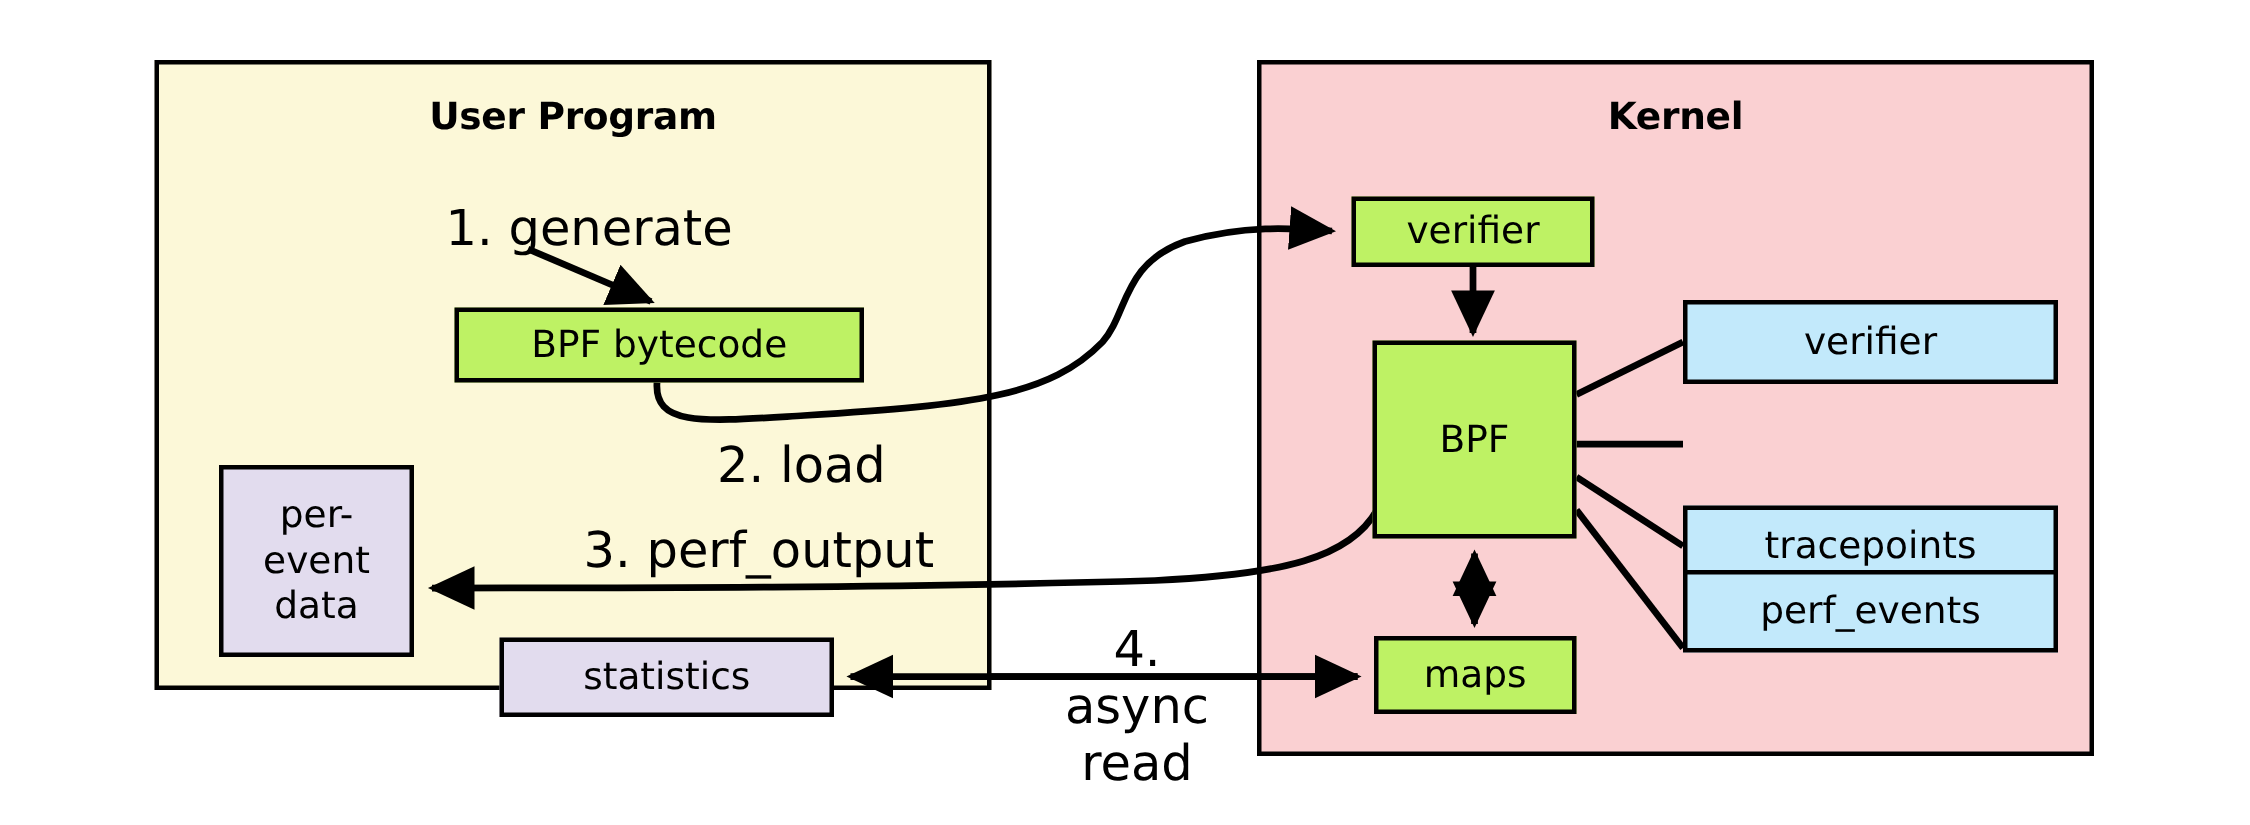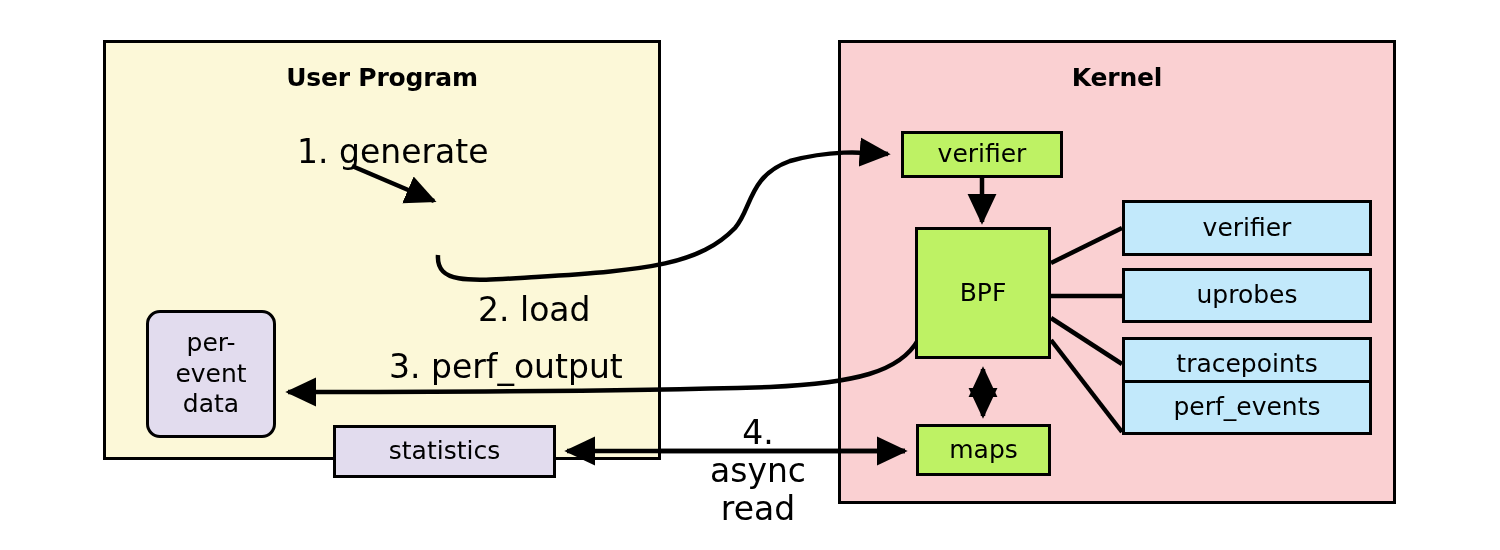--- a/index.html
+++ b/index.html
@@ -131,31 +131,31 @@
     <line x1="660" y1="451" x2="905" y2="451" stroke="#000000" stroke-width="4.5" marker-end="url(#ah)"></line>
 
     <line x1="983" y1="369" x2="983" y2="416" stroke="#000000" stroke-width="4.5" marker-start="url(#ah)" marker-end="url(#ah)"></line>
 
     <line x1="1051" y1="263" x2="1122" y2="228" stroke="#000000" stroke-width="4.5"></line>
     <line x1="1051" y1="296" x2="1122" y2="296" stroke="#000000" stroke-width="4.5"></line>
     <line x1="1051" y1="318" x2="1122" y2="364" stroke="#000000" stroke-width="4.5"></line>
     <line x1="1051" y1="340" x2="1122" y2="432" stroke="#000000" stroke-width="4.5"></line>
   </svg>
 
-  <div class="node purple" id="node-per-event" style="white-space: pre-line; border-radius: 14px;">per-
+  <div class="node green" id="node-bpf-bytecode">BPF bytecode</div>
+  <div class="node purple" id="node-per-event" style="white-space: pre-line;">per-
 event
 data</div>
   <div class="node purple" id="node-statistics">statistics</div>
 
   <div class="node green" id="node-verifier">verifier</div>
   <div class="node green" id="node-bpf">BPF</div>
   <div class="node green" id="node-maps">maps</div>
 
   <div class="node blue" id="node-kprobes">verifier</div>
-  <div class="node blue" id="node-uprobes">uprobes</div>
   <div class="node blue" id="node-tracepoints">tracepoints</div>
   <div class="node blue" id="node-perfevents">perf_events</div>
 
   <div class="edge-label" id="lbl-generate">1. generate</div>
   <div class="edge-label" id="lbl-load">2. load</div>
   <div class="edge-label" id="lbl-perf-output">3. perf_output</div>
   <div class="edge-label" id="lbl-async-read" style="white-space: pre-line;">4. async
 read</div>
 
 </div>

